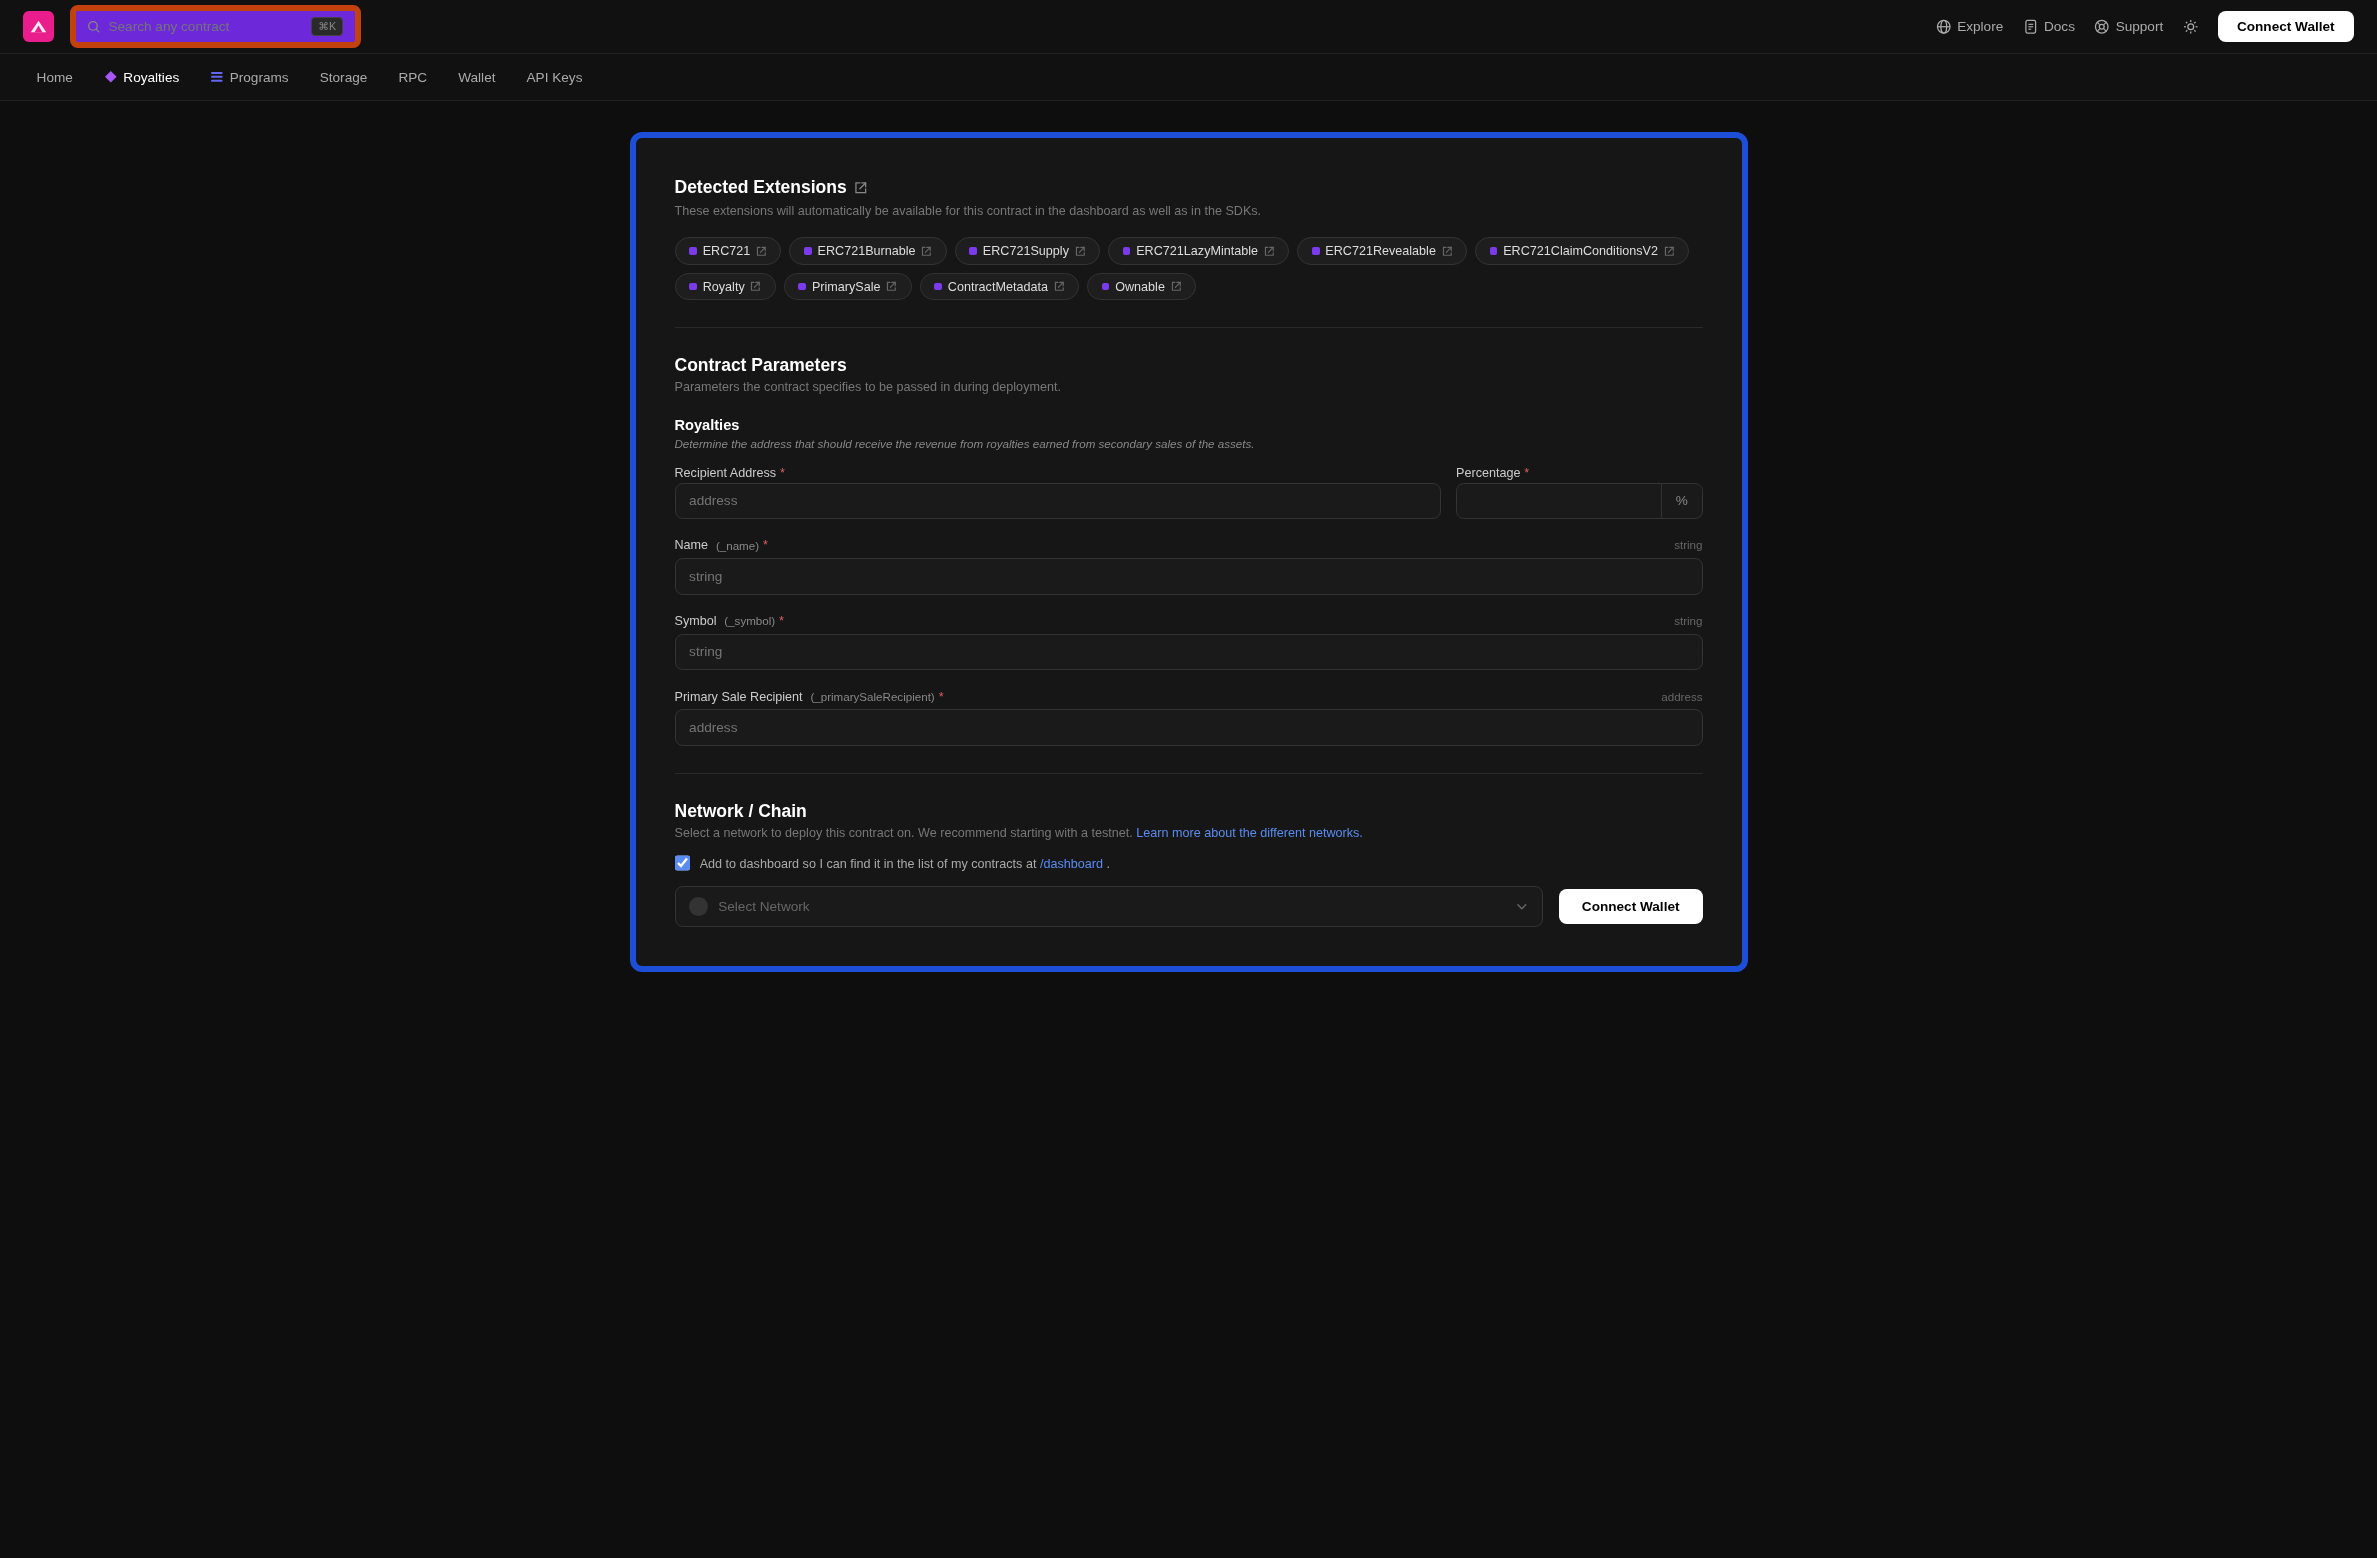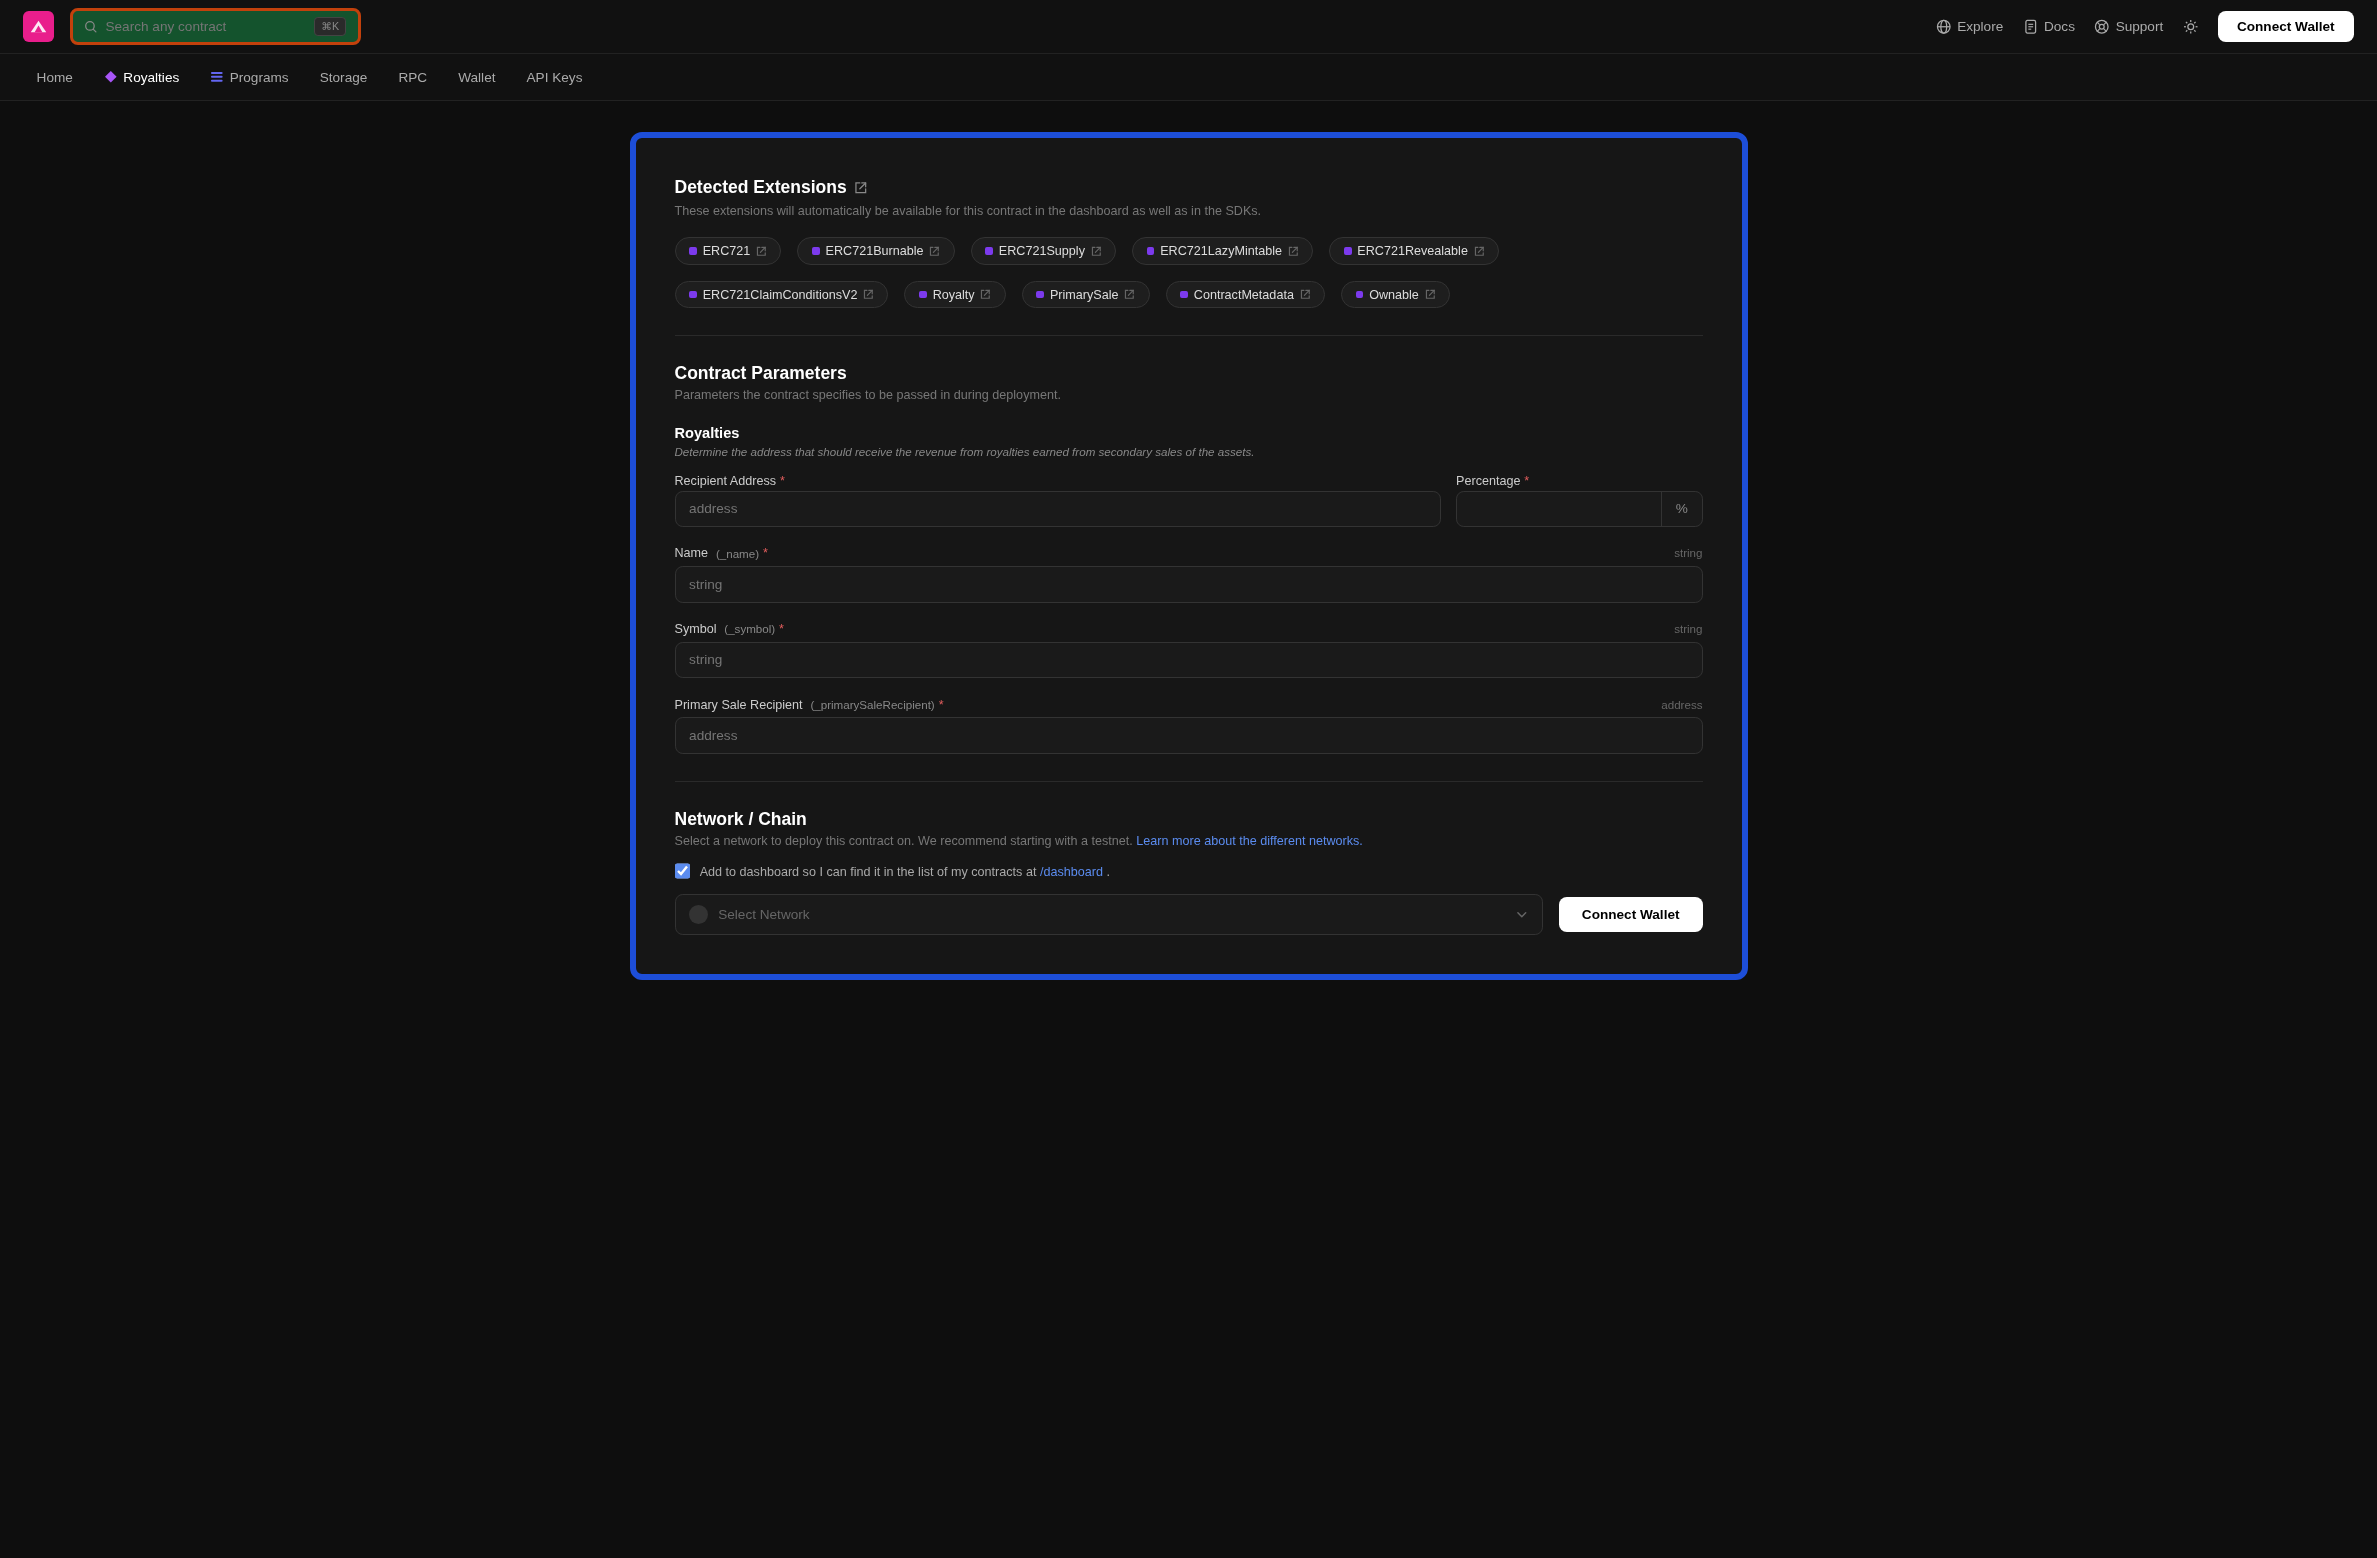--- a/index.html
+++ b/index.html
@@ -31,22 +31,22 @@
       align-items: center;
       gap: 5.8px;
     }
     .logo-icon {
       width: 31px;
       height: 31px;
     }
     .search-box {
       display: flex;
       align-items: center;
-      background: #14532d;
-      border: 3px solid #c2410c;
+      background: #6d28d9;
+      border: 6px solid #c2410c;
       border-radius: 7.8px;
       padding: 5.8px 11.6px;
       gap: 7.8px;
       width: 291px;
     }
     .search-box input {
       background: transparent;
       border: none;
       outline: none;
       color: #aaa;
@@ -152,21 +152,21 @@
     .section-subtitle {
       font-size: 12.6px;
       color: #777;
       margin-bottom: 19.4px;
     }
 
     
     .extensions-grid {
       display: flex;
       flex-wrap: wrap;
-      gap: 16px;
+      gap: 8px;
       margin-bottom: 1px;
     }
     .extension-tag {
       display: flex;
       align-items: center;
       gap: 5.8px;
       background: #1e1e1e;
       border: 1px solid #333;
       border-radius: 19.4px;
       padding: 5.8px 13.6px;

